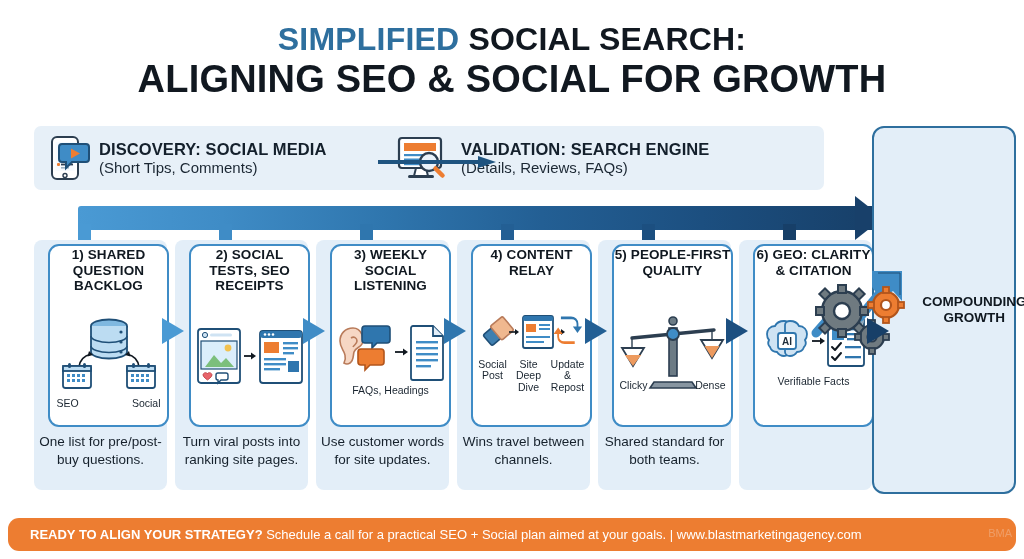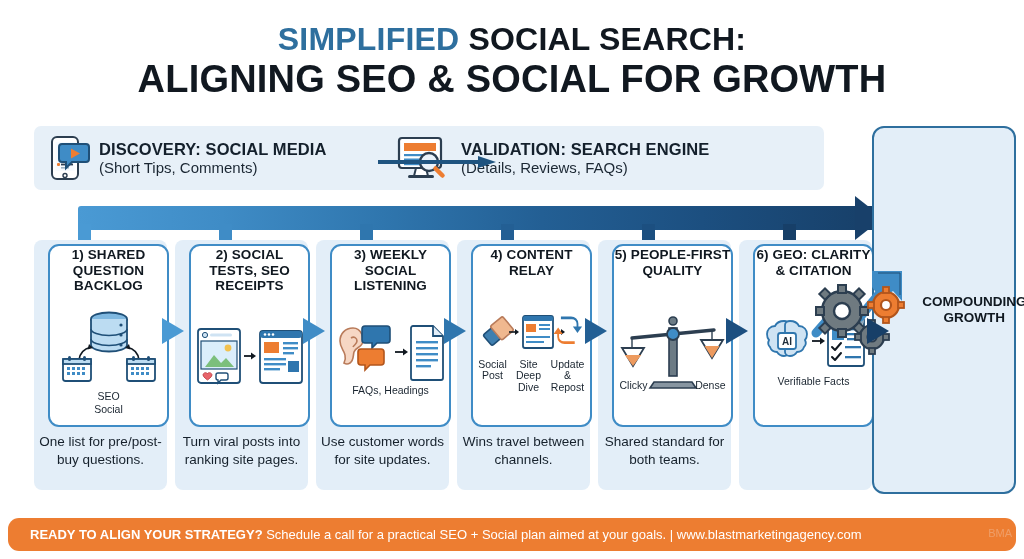--- a/index.html
+++ b/index.html
@@ -230,21 +230,21 @@
                   <rect x="79" y="64" width="3" height="3"></rect>
                   <rect x="84" y="64" width="3" height="3"></rect>
                   <rect x="89" y="64" width="3" height="3"></rect>
                 <rect x="74" y="69" width="3" height="3"></rect>
                   <rect x="79" y="69" width="3" height="3"></rect>
                   <rect x="84" y="69" width="3" height="3"></rect>
                   <rect x="89" y="69" width="3" height="3"></rect>
               </g>
             </g>
           </svg>
-          <div style="display:flex;justify-content:space-between;width:104px;flex-direction:column;">
+          <div style="display:flex;justify-content:space-between;width:104px;">
             <span class="icon-caption">SEO</span>
             <span class="icon-caption">Social</span>
           </div>
         </div>
       </div>
       <div class="step-caption">One list for pre/post-buy questions.</div>
       <div class="conn" style="left:128px;border-left:22px solid #4a9ad4;"></div>
     </div>
 
     <div class="step">

